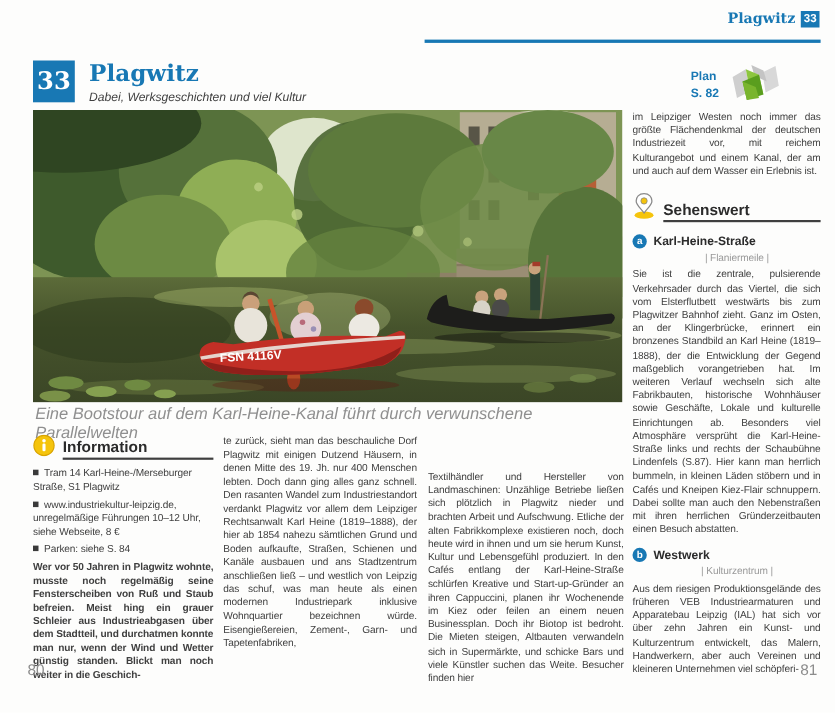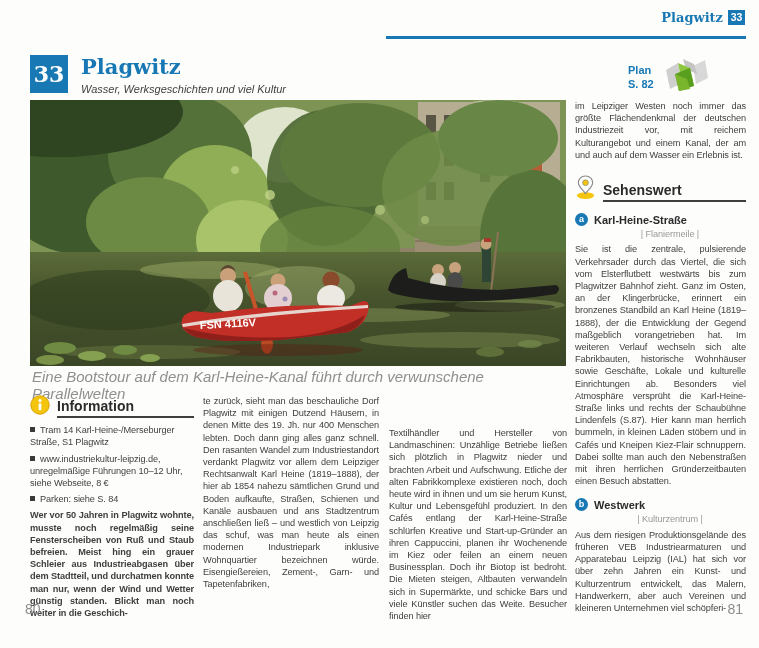--- a/index.html
+++ b/index.html
@@ -101,21 +101,21 @@
   <div class="hdr-right">
     <span class="hdr-title">Plagwitz</span>
     <span class="hdr-badge">33</span>
   </div>
   <div class="hdr-rule"></div>
 
   <div class="title-block">
     <div class="num-box">33</div>
     <div class="title-texts">
       <div class="chapter-title">Plagwitz</div>
-      <div class="chapter-sub">Wasser, Werksgeschichten und viel Kultur</div>
+      <div class="chapter-sub">Dabei, Werksgeschichten und viel Kultur</div>
     </div>
   </div>
 
   <div class="plan-box">
     <div class="plan-text">
       <div>Plan</div>
       <div>S. 82</div>
     </div>
     <span>
       <svg width="46" height="38" viewBox="0 0 46 38">

